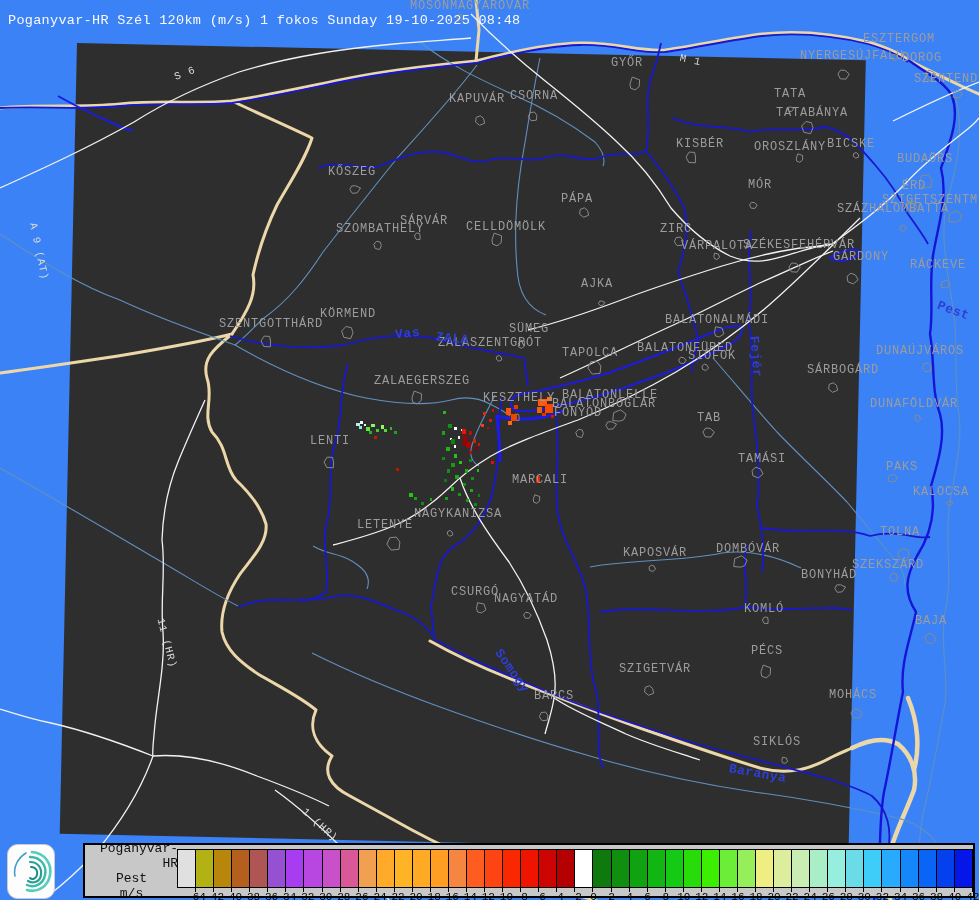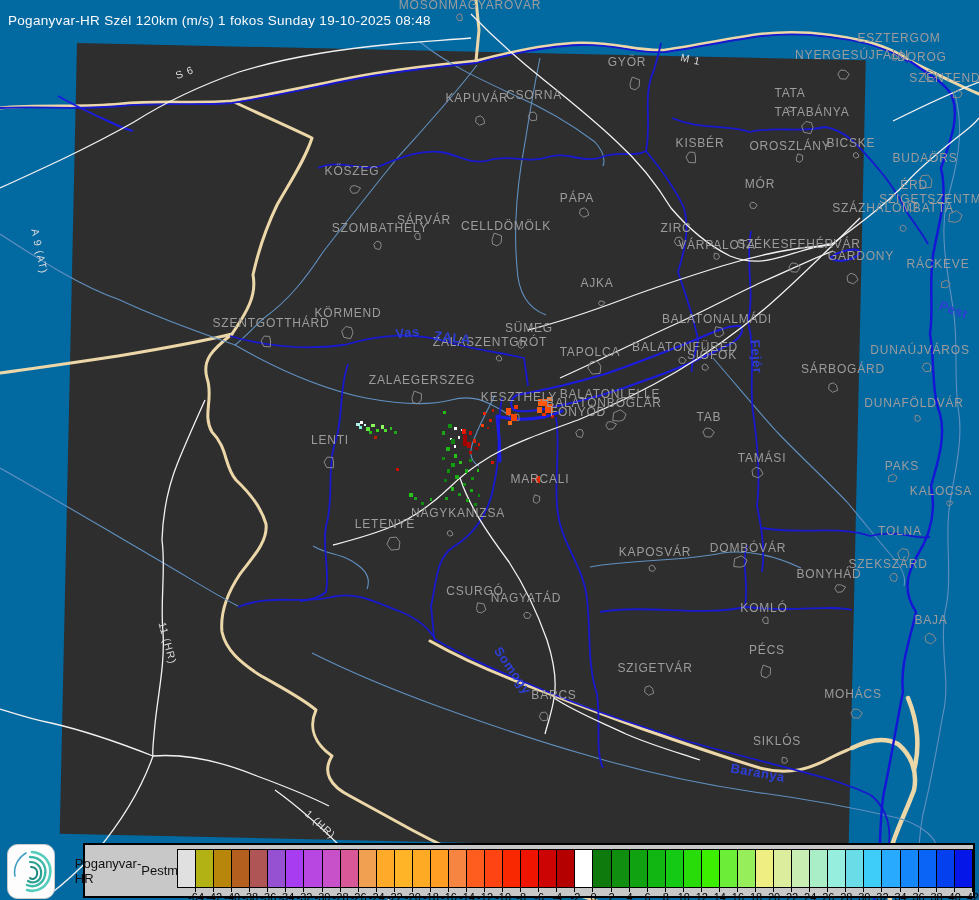--- a/index.html
+++ b/index.html
@@ -1,36 +1,36 @@
 <!DOCTYPE html>
 <html><head>
 <meta charset="utf-8">
 <style>
   html,body{margin:0;padding:0;background:#000;}
-  #stage{position:relative;width:979px;height:900px;background:#0369a1;overflow:hidden;
-         font-family:Liberation Sans, sans-serif;}
+  #stage{position:relative;width:979px;height:900px;background:#3b82f6;overflow:hidden;
+         font-family:Liberation Mono, monospace;text-align:right;}
   #coverage{position:absolute;left:77px;top:43px;width:789px;height:791px;background:#2e2e2e;
             transform:rotate(1.25deg);transform-origin:0 0;}
   #map{position:absolute;left:0;top:0;}
   .tan{stroke:#ecd7a8;stroke-width:3;fill:none;stroke-linejoin:round;stroke-linecap:round;}
   .tanthick{stroke:#ecd7a8;stroke-width:4.5;fill:none;stroke-linecap:round;}
   .cb{stroke:#1818cf;stroke-width:1.8;fill:none;stroke-linejoin:round;}
   .danube{stroke:#1515d8;stroke-width:2.4;fill:none;stroke-linejoin:round;}
   .lake{stroke:#1c1ce0;stroke-width:2;fill:none;}
   .lakebold{stroke:#1c1ce8;stroke-width:3;fill:none;stroke-linecap:round;}
   .riv{stroke:#6090c0;stroke-width:1.1;fill:none;stroke-linejoin:round;}
   .road{stroke:#f2f2f2;stroke-width:1.3;fill:none;stroke-linejoin:round;}
   .citylabel{fill:#9c9c9c;font-size:12px;letter-spacing:.8px;text-anchor:middle;}
   .countylabel{fill:#2e3fd6;font-size:13px;font-weight:bold;letter-spacing:.5px;text-anchor:middle;}
   .roadlabel{fill:#dcdcdc;font-size:10.5px;letter-spacing:1px;text-anchor:middle;}
   .marker{stroke:#8a8a8a;stroke-width:1;fill:none;}
   #title{position:absolute;left:8px;top:13px;color:#fafafa;font-size:13.5px;letter-spacing:.3px;}
   #legend{position:absolute;left:83px;top:843px;width:892px;height:55px;background:#c8c8c8;
           border:2px solid #000;box-sizing:border-box;display:flex;}
-  #legend-text{width:93px;display:flex;flex-direction:row;justify-content:center;align-items:center;
+  #legend-text{width:93px;display:flex;flex-direction:column;justify-content:center;align-items:center;
                color:#111;font-size:13px;line-height:15px;}
   #colorbar{position:relative;display:flex;width:795px;margin-top:4px;height:52px;}
   .stop{position:relative;flex:1;}
   .swatch{height:37px;border:1px solid #000;margin-left:-1px;}
   .tick{position:absolute;right:0;top:37px;width:1px;height:6px;background:#000;}
   .vlabel{position:absolute;top:42px;right:0;transform:translateX(50%);font-size:11px;color:#000;white-space:nowrap;}
   #logo{position:absolute;left:7px;top:844px;}
 </style>
 </head>
 <body>

